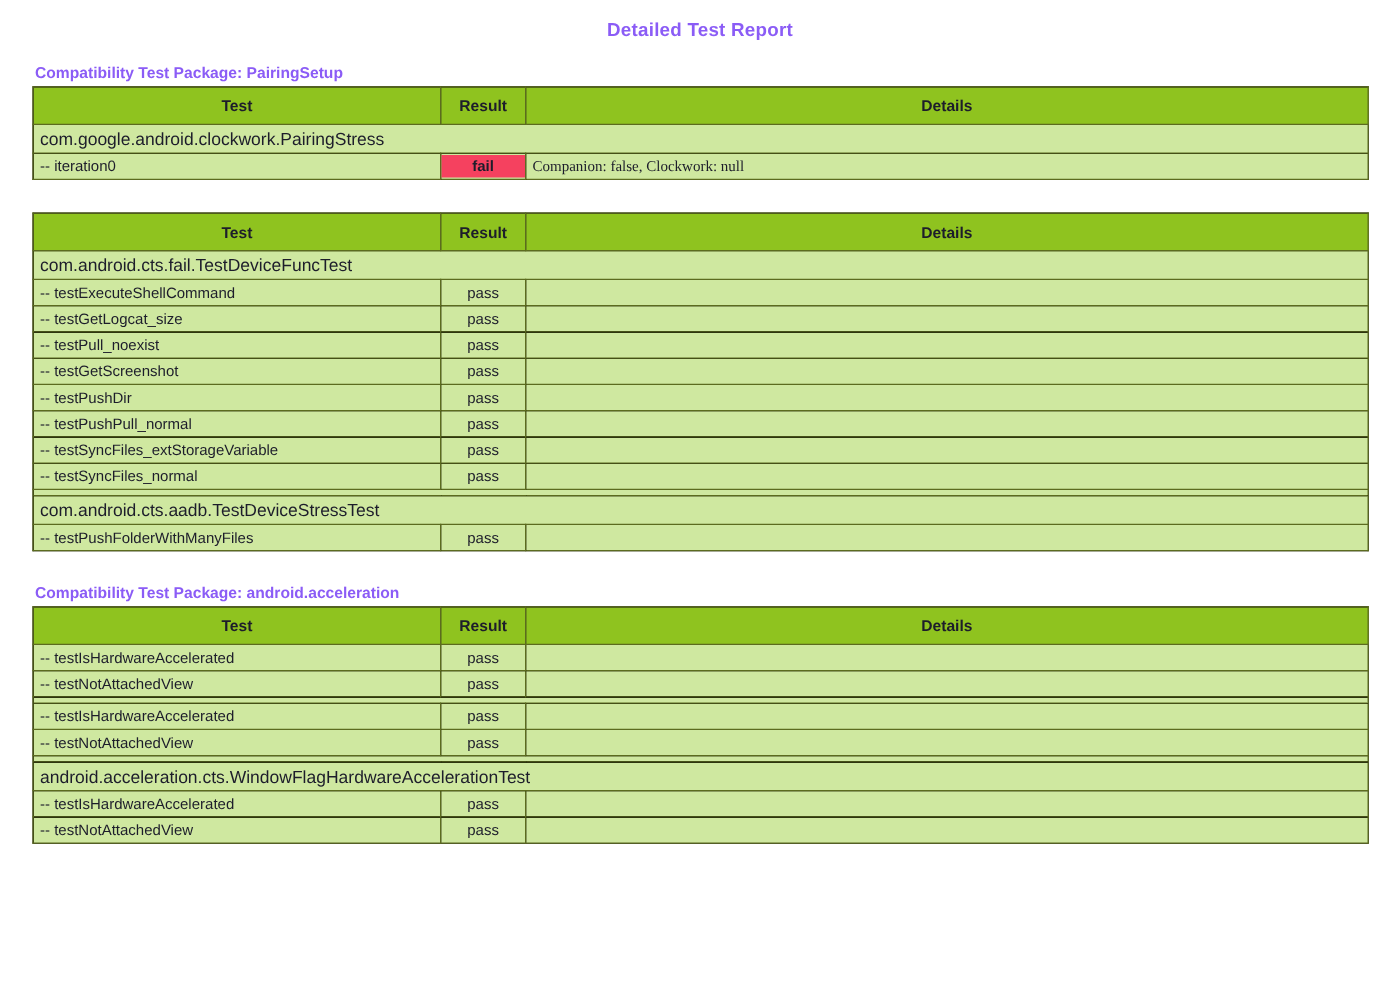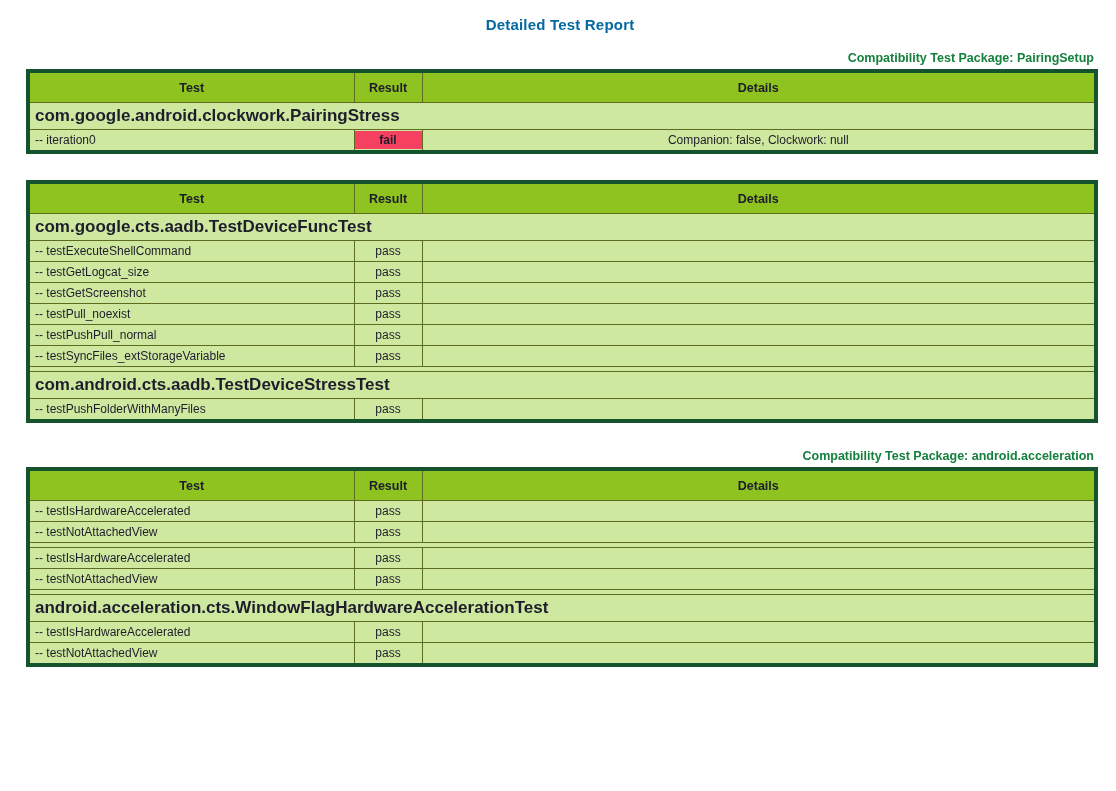--- a/index.html
+++ b/index.html
@@ -15,39 +15,38 @@
   }
   .page {
     width: 1116px;
     box-sizing: border-box;
     padding: 10px 22px 20px 26px;
   }
   .report-title {
     text-align: center;
     font-size: 15px;
     font-weight: bold;
-    color: #0369a1;
+    color: #8b5cf6;
     margin: 6px 0 18px 0;
     letter-spacing: 0.2px;
   }
   .package-block {
     margin-bottom: 26px;
   }
   .package-heading {
     font-size: 12.5px;
     font-weight: bold;
-    color: #15803d;
+    color: #8b5cf6;
     margin: 0 0 4px 2px;
-    text-align: right;
   }
   table.report {
     border-collapse: collapse;
     width: 1068px;
     table-layout: fixed;
-    border: 4px solid #14532d;
+    border: 1px solid #14532d;
     background: #000000;
   }
   table.report col.c-test { width: 326px; }
   table.report col.c-result { width: 68px; }
   table.report col.c-details { width: 674px; }
 
   thead th {
     background: #8fc31f;
     color: #1d1d2b;
     font-size: 12.5px;
@@ -61,38 +60,39 @@
     border: 1px solid #5c6b1f;
     font-size: 12px;
     padding: 2px 5px;
     color: #1d1d2b;
     background: #cfe8a0;
     height: 16px;
     overflow: hidden;
     white-space: nowrap;
   }
   tr.class-row td {
-    font-weight: bold;
-    font-size: 17px;
+    font-weight: normal;
+    font-size: 14px;
     padding: 3px 5px;
   }
   td.result {
     text-align: center;
   }
   td.result .fail-badge {
     display: block;
     background: #f5415f;
     color: #1d1d2b;
     font-weight: bold;
     margin: -2px -5px;
     padding: 2px 5px;
     text-align: center;
   }
   td.details {
-    text-align: center;
+    text-align: left;
+    font-family: Liberation Serif, serif;
   }
   .spacer-row td {
     height: 4px;
     padding: 0;
     border-left: 1px solid #5c6b1f;
     border-right: 1px solid #5c6b1f;
     border-top: 1px solid #5c6b1f;
     border-bottom: none;
   }
 </style>
@@ -140,49 +140,59 @@
           </colgroup>
           <thead>
             <tr>
               <th>Test</th>
               <th>Result</th>
               <th>Details</th>
             </tr>
           </thead>
           <tbody>
             <tr class="class-row">
-              <td colspan="3">com.google.cts.aadb.TestDeviceFuncTest</td>
+              <td colspan="3">com.android.cts.fail.TestDeviceFuncTest</td>
             </tr>
             <tr>
               <td>-- testExecuteShellCommand</td>
               <td class="result">pass</td>
               <td class="details"></td>
             </tr>
             <tr>
               <td>-- testGetLogcat_size</td>
               <td class="result">pass</td>
               <td class="details"></td>
             </tr>
             <tr>
+              <td>-- testPull_noexist</td>
+              <td class="result">pass</td>
+              <td class="details"></td>
+            </tr>
+            <tr>
               <td>-- testGetScreenshot</td>
               <td class="result">pass</td>
               <td class="details"></td>
             </tr>
             <tr>
-              <td>-- testPull_noexist</td>
+              <td>-- testPushDir</td>
               <td class="result">pass</td>
               <td class="details"></td>
             </tr>
             <tr>
               <td>-- testPushPull_normal</td>
               <td class="result">pass</td>
               <td class="details"></td>
             </tr>
             <tr>
               <td>-- testSyncFiles_extStorageVariable</td>
+              <td class="result">pass</td>
+              <td class="details"></td>
+            </tr>
+            <tr>
+              <td>-- testSyncFiles_normal</td>
               <td class="result">pass</td>
               <td class="details"></td>
             </tr>
             <tr class="spacer-row">
               <td colspan="3"></td>
             </tr>
             <tr class="class-row">
               <td colspan="3">com.android.cts.aadb.TestDeviceStressTest</td>
             </tr>
             <tr>

